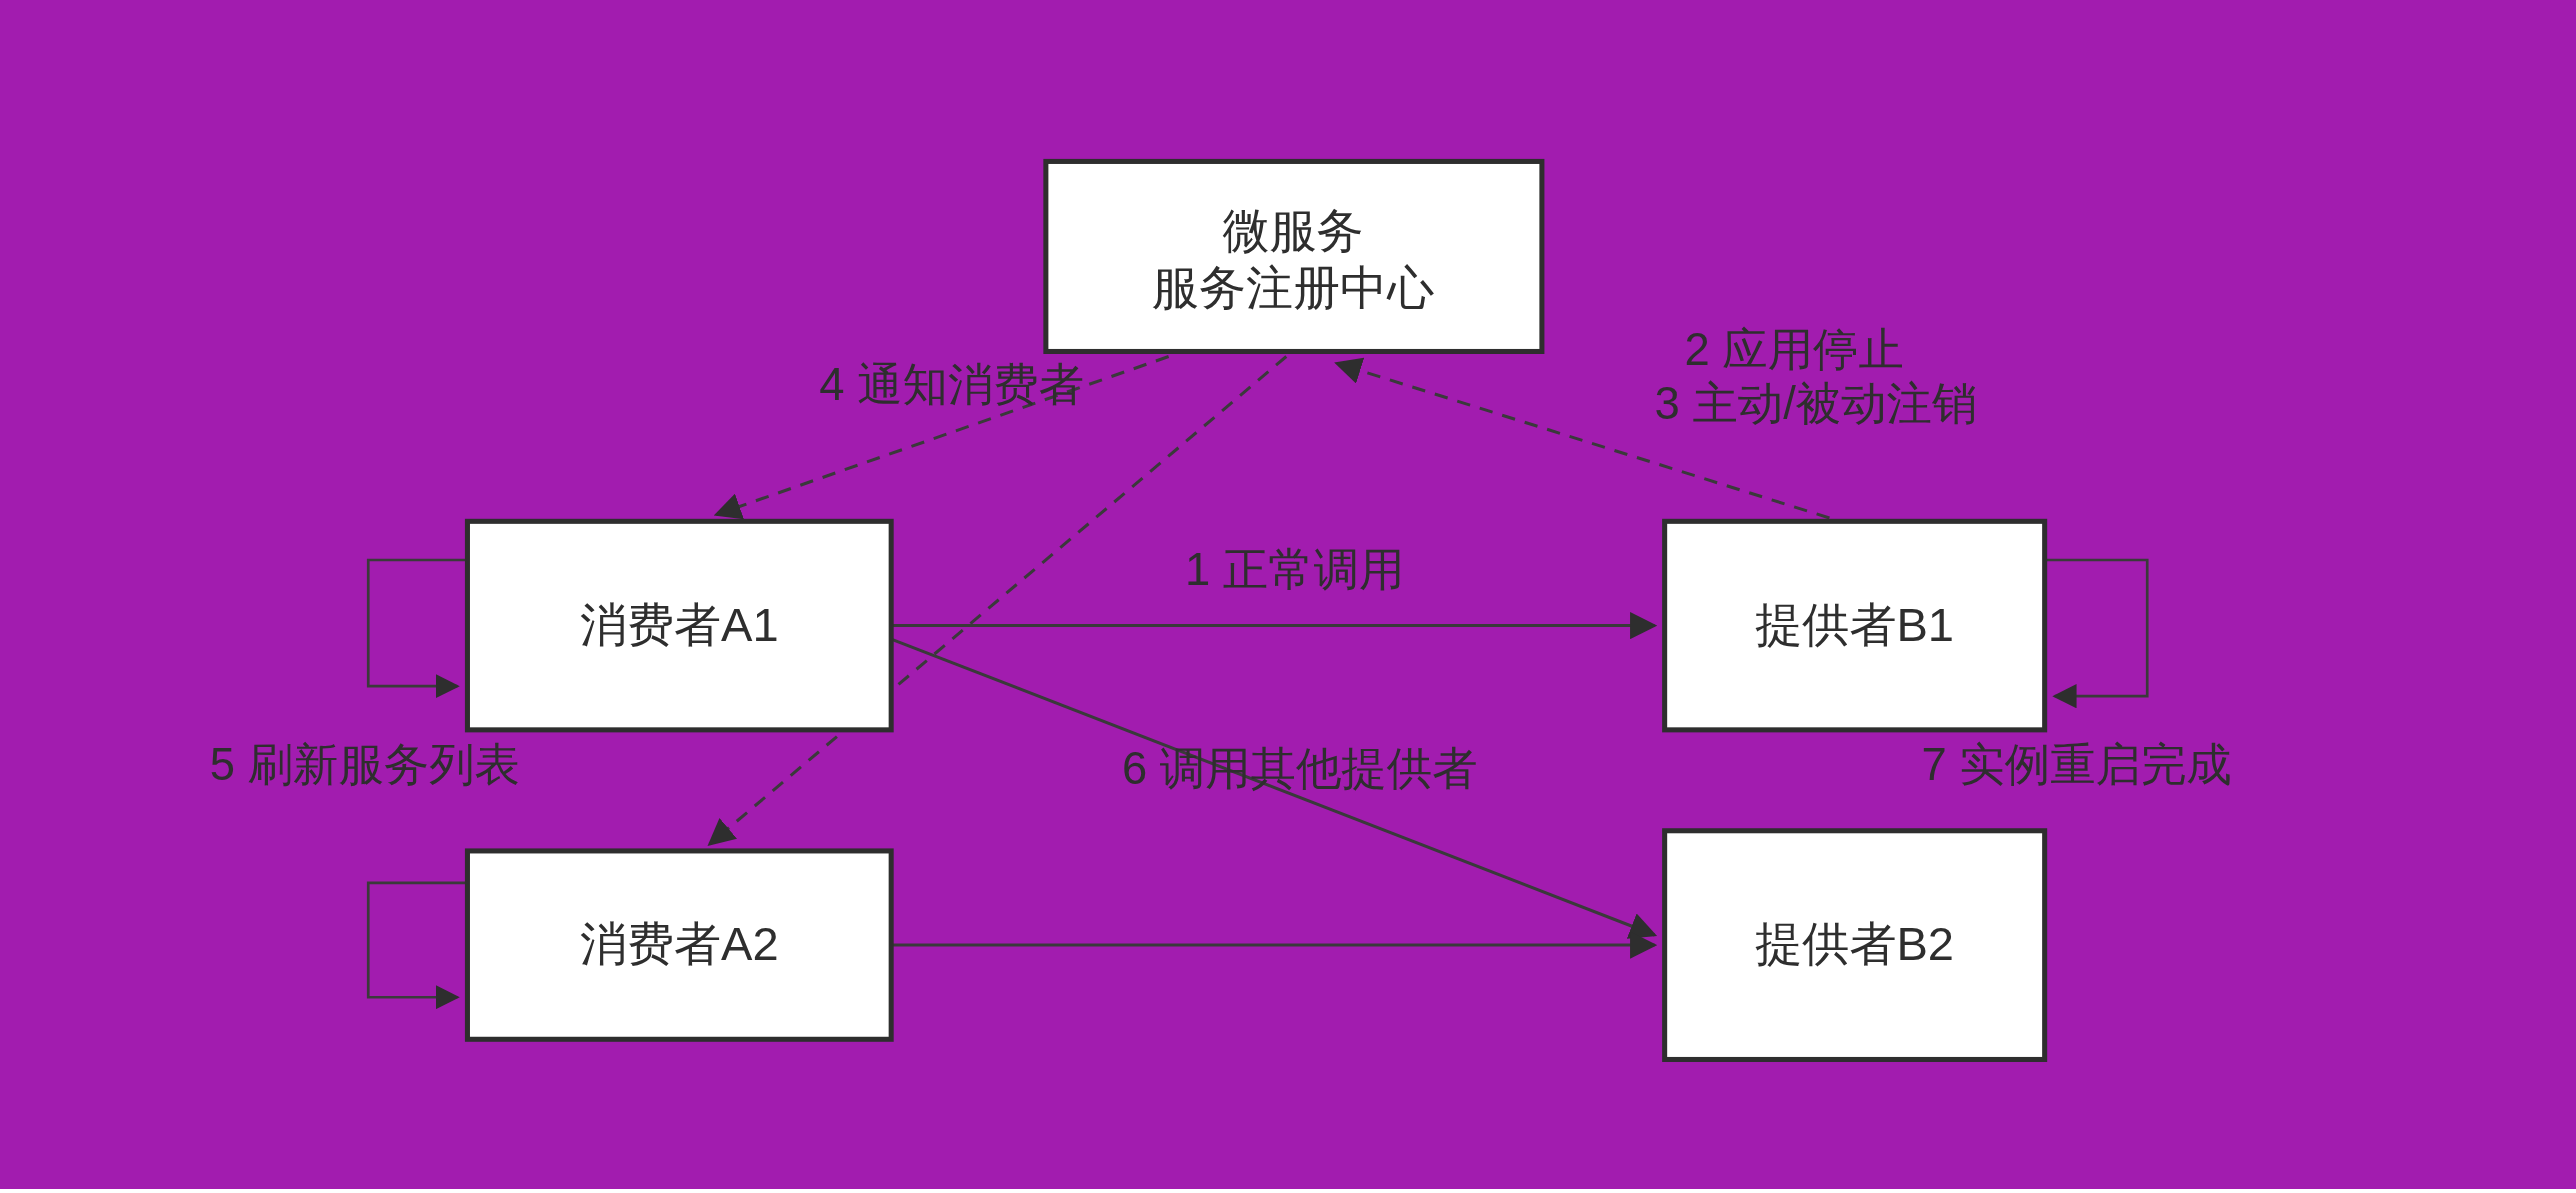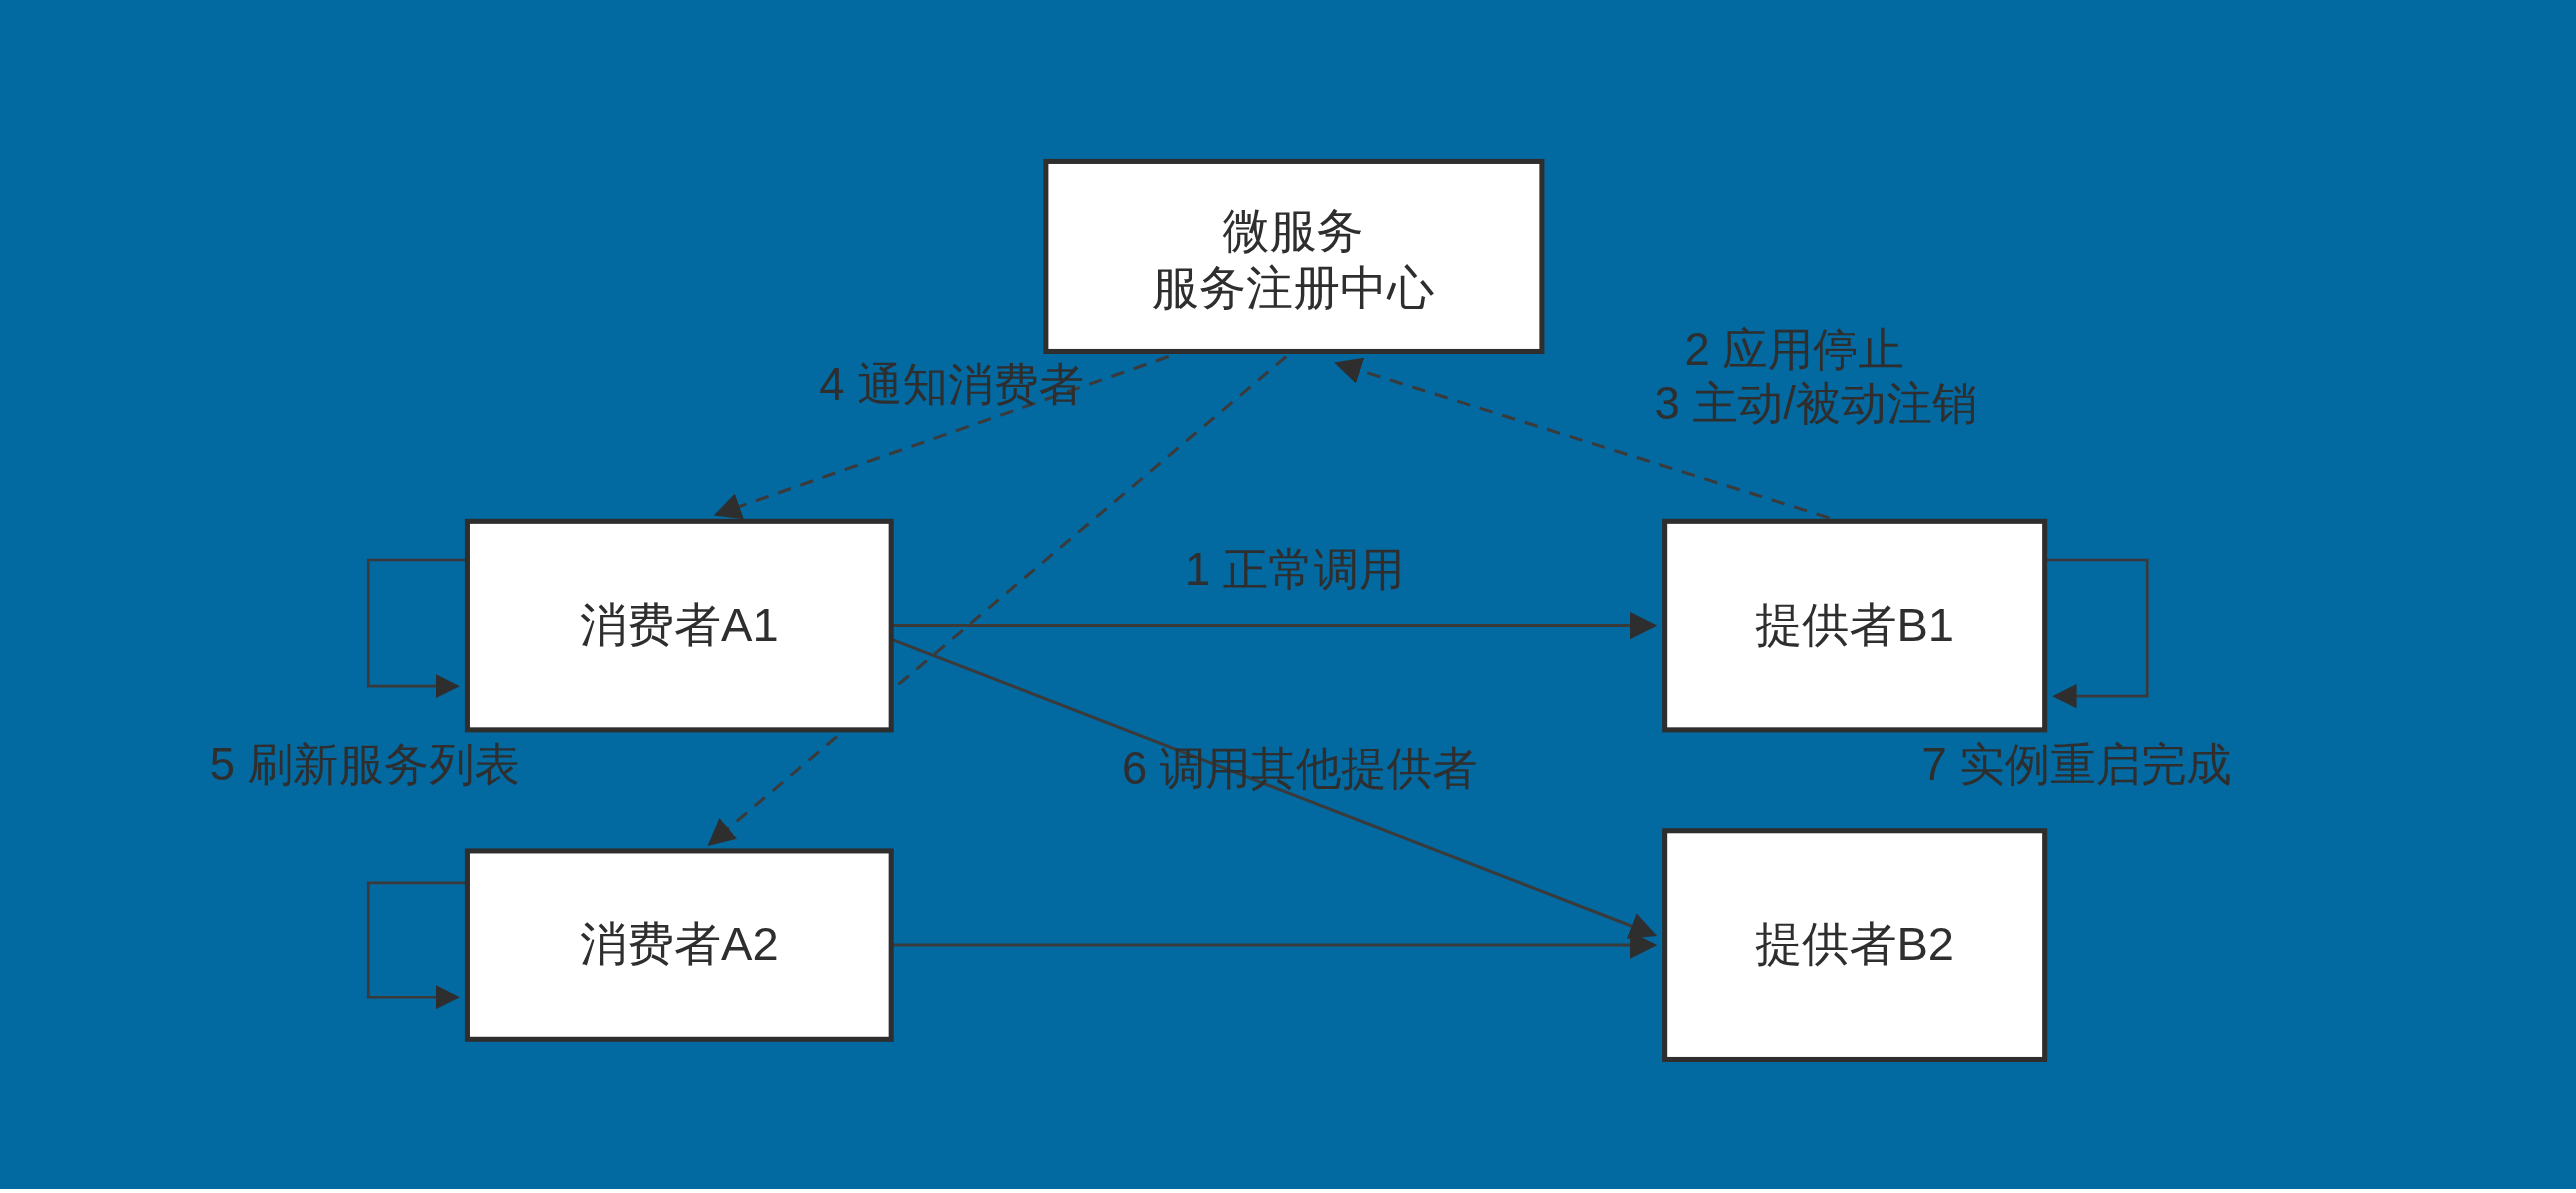--- a/index.html
+++ b/index.html
@@ -7,21 +7,21 @@
     padding: 0;
     background: #ffffff;
     width: 2576px;
     height: 1194px;
     font-family: "Liberation Sans", "DejaVu Sans", sans-serif;
   }
   #canvas {
     position: relative;
     width: 2576px;
     height: 1189px;
-    background: #0369a1;
+    background: #a21caf;
     overflow: hidden;
   }
   svg { display: block; }
   .node-rect {
     fill: #ffffff;
     stroke: #2e2e2e;
     stroke-width: 3;
   }
   .edge-solid {
     fill: none;

